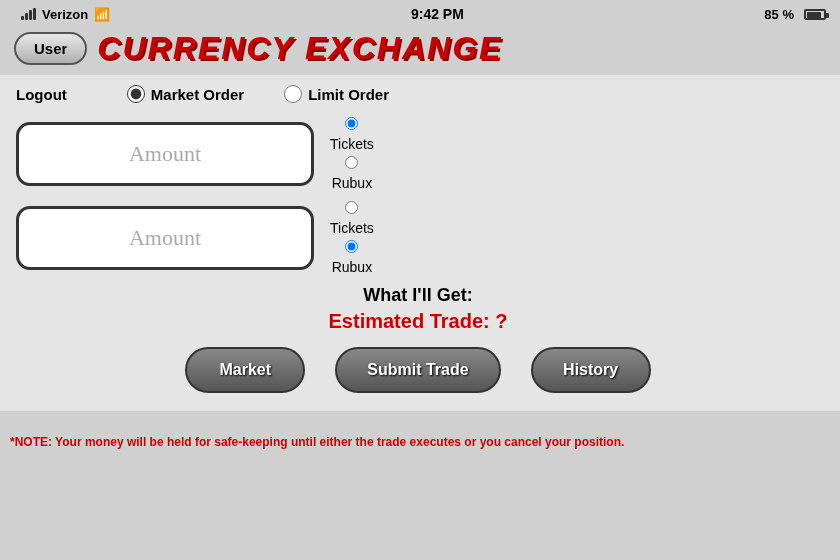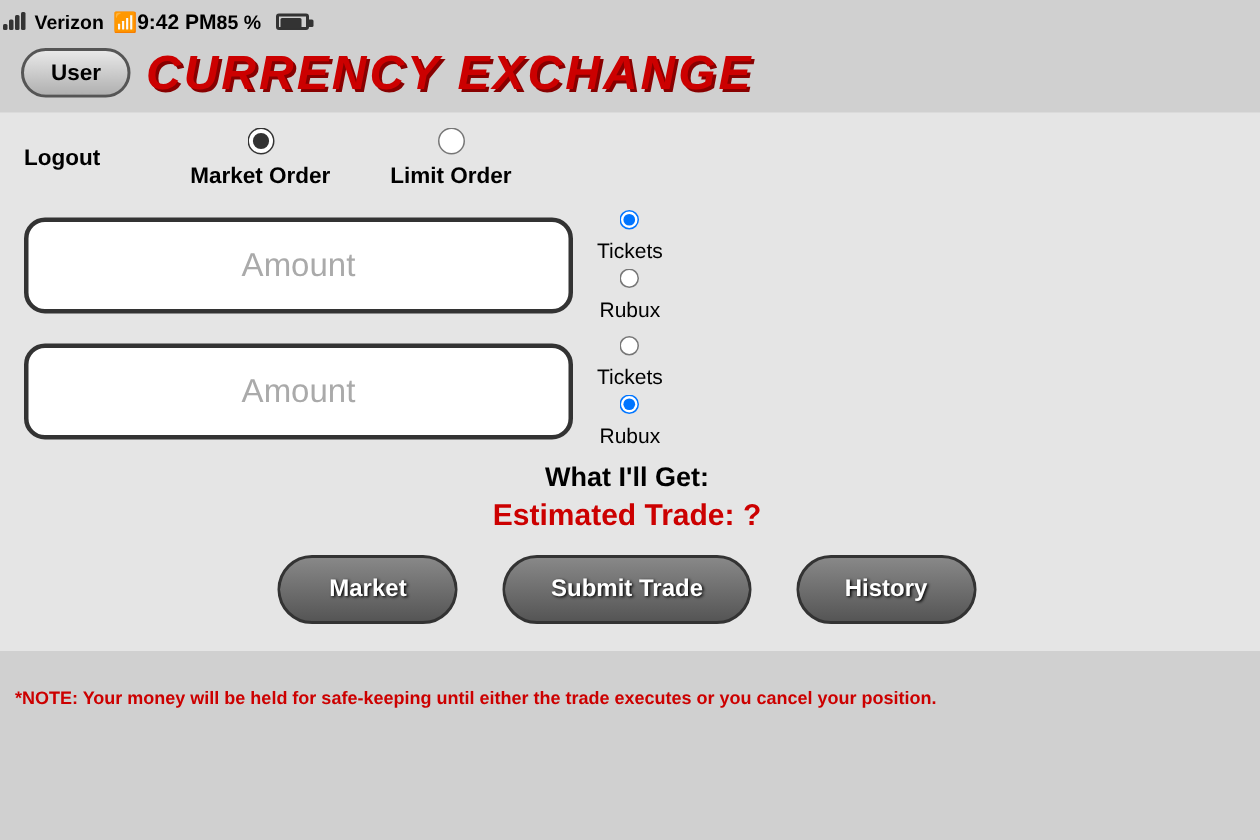--- a/index.html
+++ b/index.html
@@ -14,23 +14,23 @@
       background: #d0d0d0;
       font-family: Arial, sans-serif;
       overflow: hidden;
       position: relative;
     }
 
     
     .status-bar {
       background: #d0d0d0;
       display: flex;
-      justify-content: flex-start;
-      align-items: center;
-      padding: 6px 14px 4px 2px;
+      justify-content: space-between;
+      align-items: center;
+      padding: 6px 14px 4px 21px;
       font-size: 13px;
       font-weight: 600;
     }
 
     .status-left {
       display: flex;
       align-items: center;
       gap: 6px;
     }
 
@@ -140,21 +140,20 @@
       align-items: center;
     }
 
     .radio-label {
       display: flex;
       align-items: center;
       gap: 6px;
       font-size: 15px;
       font-weight: 600;
       cursor: pointer;
-      flex-direction: column;
     }
 
     .radio-input {
       width: 18px;
       height: 18px;
       accent-color: #333;
       cursor: pointer;
     }
 
     
@@ -162,28 +161,28 @@
       display: flex;
       align-items: center;
       gap: 16px;
       margin-bottom: 10px;
     }
 
     .amount-input {
       background: #ffffff;
       border: 3px solid #333;
       border-radius: 14px;
-      width: 366px;
+      width: 298px;
       height: 64px;
       font-size: 22px;
       color: #aaa;
       text-align: center;
       outline: none;
       padding: 0 10px;
-      font-family: Liberation Sans, sans-serif;
+      font-family: Liberation Serif, serif;
     }
 
     .amount-input::placeholder {
       color: #aaa;
       font-size: 22px;
     }
 
     .radio-options {
       display: flex;
       flex-direction: column;

